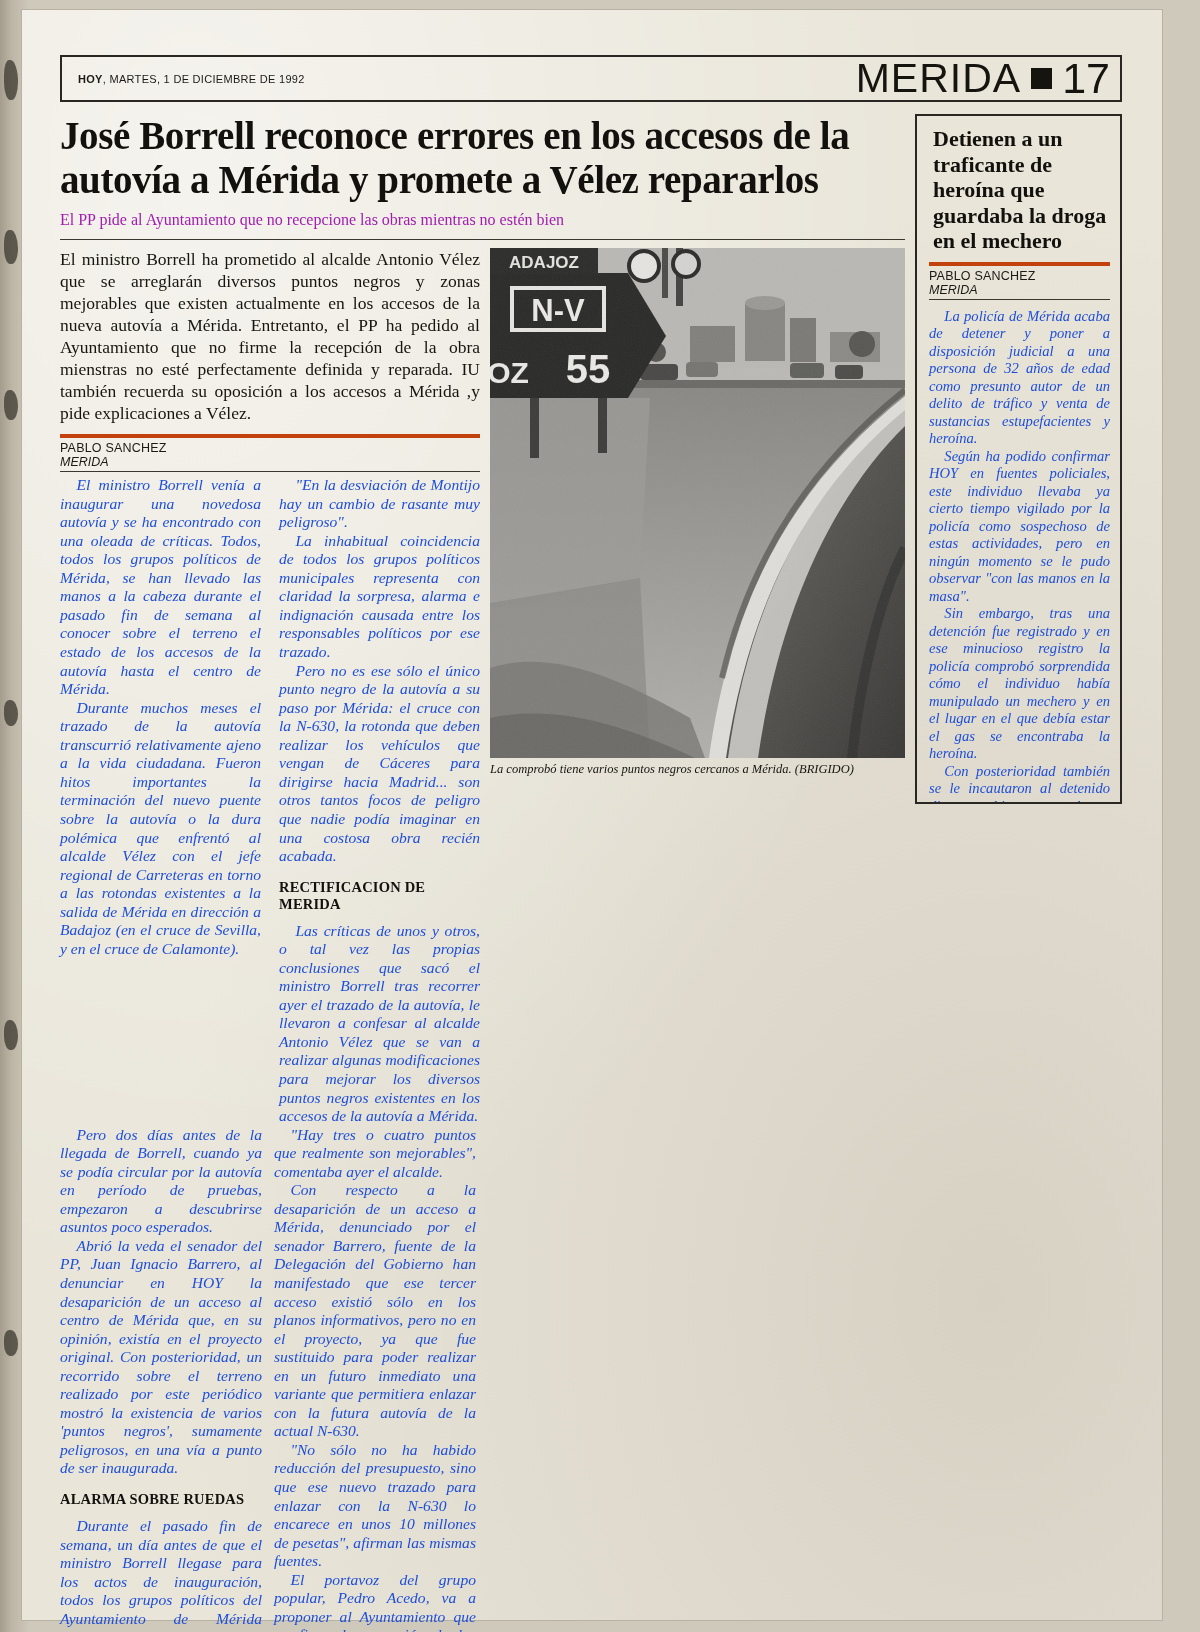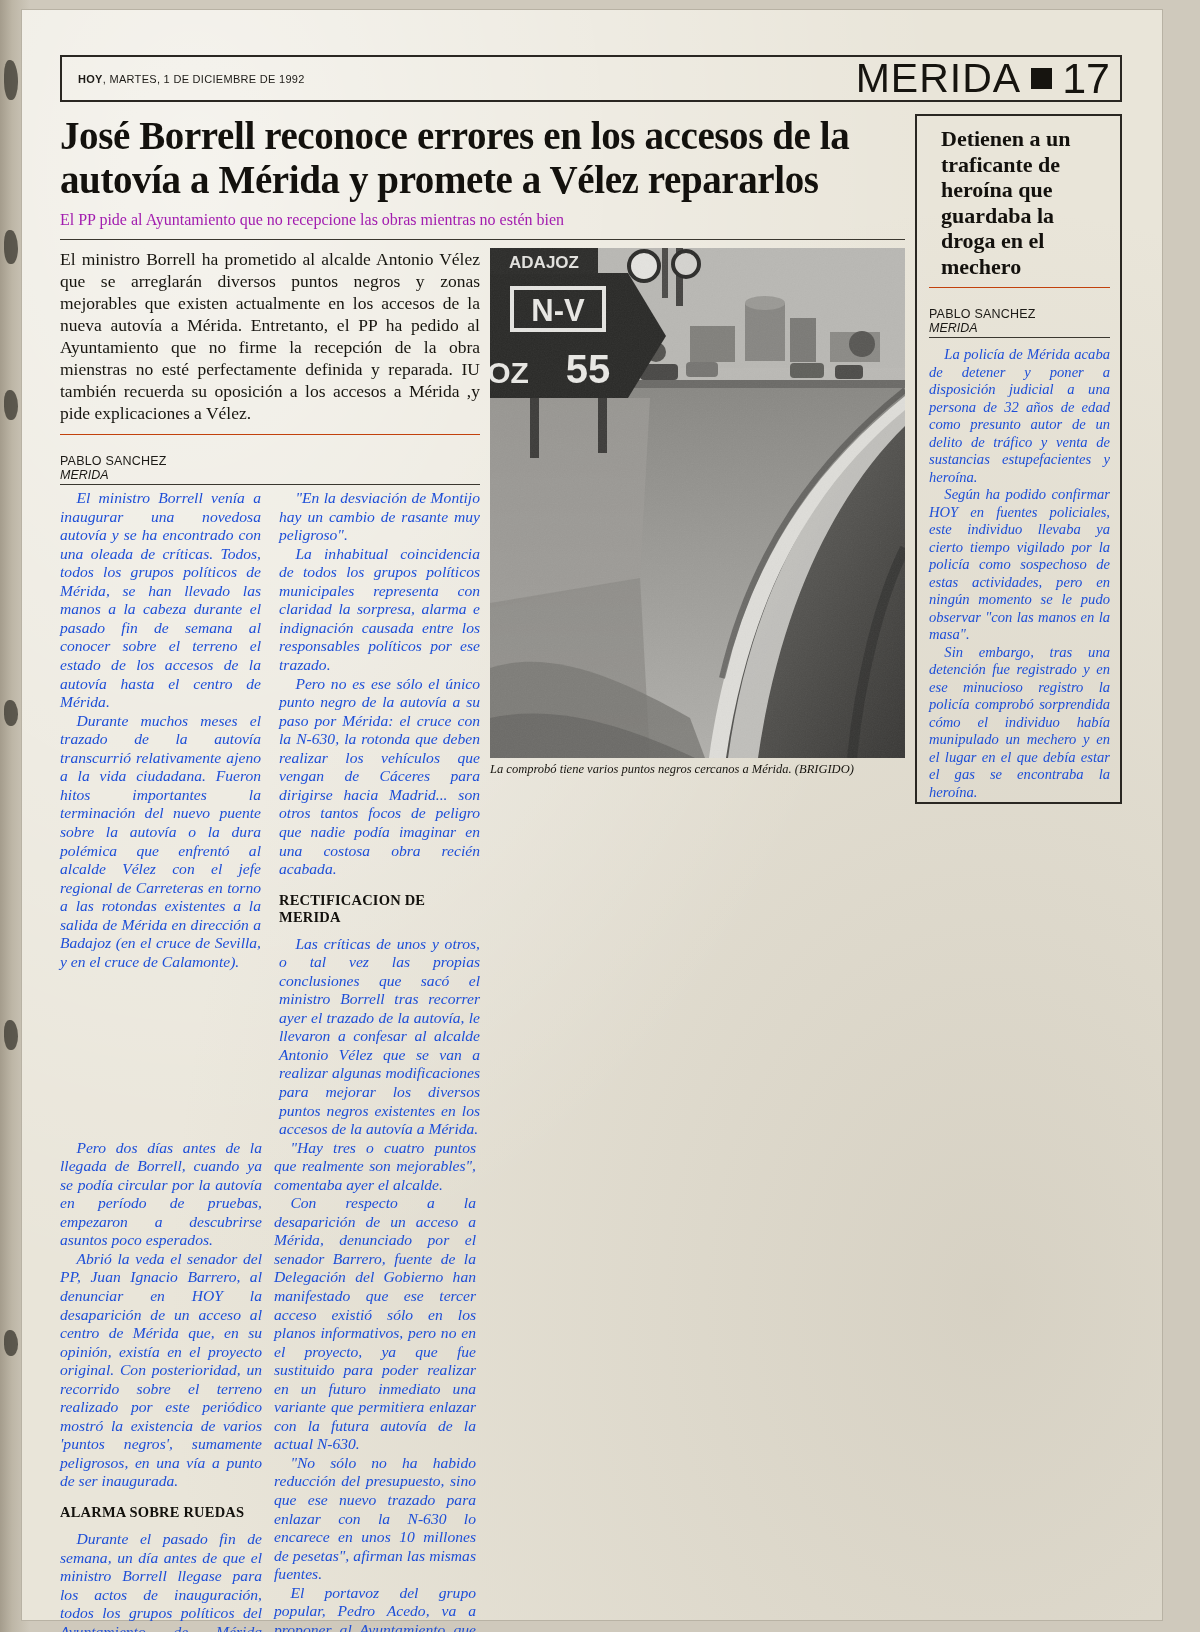--- a/index.html
+++ b/index.html
@@ -171,22 +171,22 @@
   .photo-caption {
     font-style: italic;
     font-size: 12.5px;
     margin-top: 4px;
     color: #16140f;
     font-family: "Liberation Serif", serif;
   }
 
   
   .byline {
-    border-top: 1px solid #c2410c;
-    padding-top: 19px;
+    border-top: 4px solid #c2410c;
+    padding-top: 3px;
     margin-top: 10px;
   }
   .byline-name {
     font-family: "Liberation Sans", sans-serif;
     font-size: 12.5px;
     letter-spacing: .2px;
     color: #1c1a16;
   }
   .byline-city {
     font-family: "Liberation Sans", sans-serif;
@@ -229,21 +229,21 @@
     gap: 12px;
   }
 
   
   .rail-head {
     font-family: "Liberation Serif", serif;
     font-weight: 700;
     font-size: 22px;
     line-height: 1.16;
     color: #13110d;
-    margin: 0 0 8px 12px;
+    margin: 0 0 8px 4px;
   }
   .rail .byline { margin-top: 2px; }
   .rail p { font-size: 14.6px; line-height: 1.2; }
 </style>
 </head>
 <body>
 
 <div class="page">
 
   <div class="spine">

